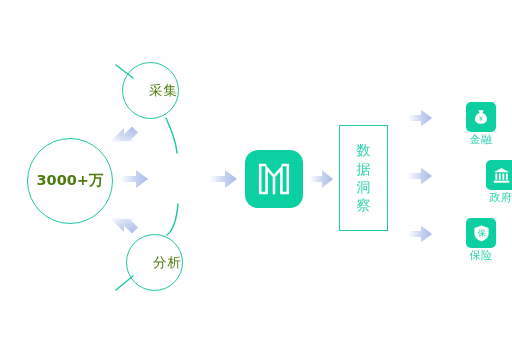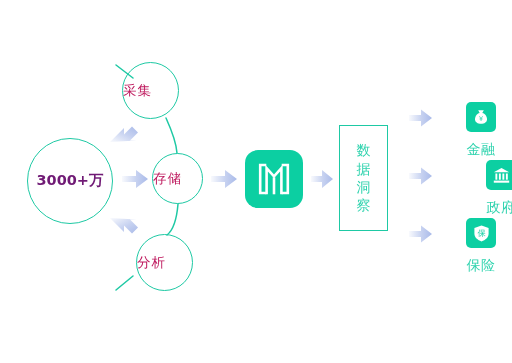--- a/index.html
+++ b/index.html
@@ -39,42 +39,42 @@
     box-sizing: border-box;
     display: flex;
     flex-direction: column;
     align-items: center;
     justify-content: center;
     line-height: 1.35;
   }
   .source-circle .ln {
     font-size: 14.5px;
     font-weight: bold;
-    color: #701a75;
+    color: #4d7c0f;
     white-space: nowrap;
     letter-spacing: 0px;
   }
 
   
   .stage-circle {
     position: absolute;
     border: 1.5px solid #1ec9a4;
     border-radius: 50%;
     box-sizing: border-box;
     display: flex;
     align-items: center;
-    justify-content: flex-start;
-    color: #be185d;
+    justify-content: flex-end;
+    color: #4d7c0f;
     font-size: 13.5px;
     letter-spacing: 1px;
     background: transparent;
   }
   #stage-collect { left: 122px; top: 62px;  width: 57px; height: 57px; }
   #stage-store   { left: 152px; top: 153px; width: 51px; height: 51px; }
-  #stage-analyze { left: 136px; top: 234px; width: 57px; height: 57px; }
+  #stage-analyze { left: 126px; top: 234px; width: 57px; height: 57px; }
 
   
   .brand-logo {
     position: absolute;
     left: 245px;
     top: 150px;
     width: 58px;
     height: 58px;
     background: #0ccfa2;
     border-radius: 13px;
@@ -114,22 +114,22 @@
     width: 30px;
     height: 30px;
     background: #0ccfa2;
     border-radius: 5px;
     display: flex;
     align-items: center;
     justify-content: center;
   }
   .sector .tile svg { display: block; }
   .sector .cap {
-    margin-top: 9px;
-    font-size: 14px;
+    margin-top: 0;
+    font-size: 11px;
     color: #2fd3ae;
     letter-spacing: 0.5px;
     white-space: nowrap;
   }
   #sector-0 { left: 455px; top: 102px; }
   #sector-1 { left: 475px; top: 160px; }
   #sector-2 { left: 455px; top: 218px; }
 </style>
 </head>
 <body>
@@ -193,23 +193,20 @@
     </g>
   </svg>
 
   <div class="source-circle">
     <div class="ln">3000+万</div>
   </div>
 
   <div class="stage-circle" id="stage-collect">
     <span>采集</span>
   </div>
-  <div class="stage-circle" id="stage-store">
-    <span>存储</span>
-  </div>
   <div class="stage-circle" id="stage-analyze">
     <span>分析</span>
   </div>
 
   <div class="brand-logo">
     <span>
       <svg width="40" height="40" viewBox="0 0 40 40" fill="none" stroke="#ffffff" stroke-width="2.6" stroke-linecap="square">
 
         <path d="M11,6 L6.2,6 L6.2,34 L11,34"></path>
 

